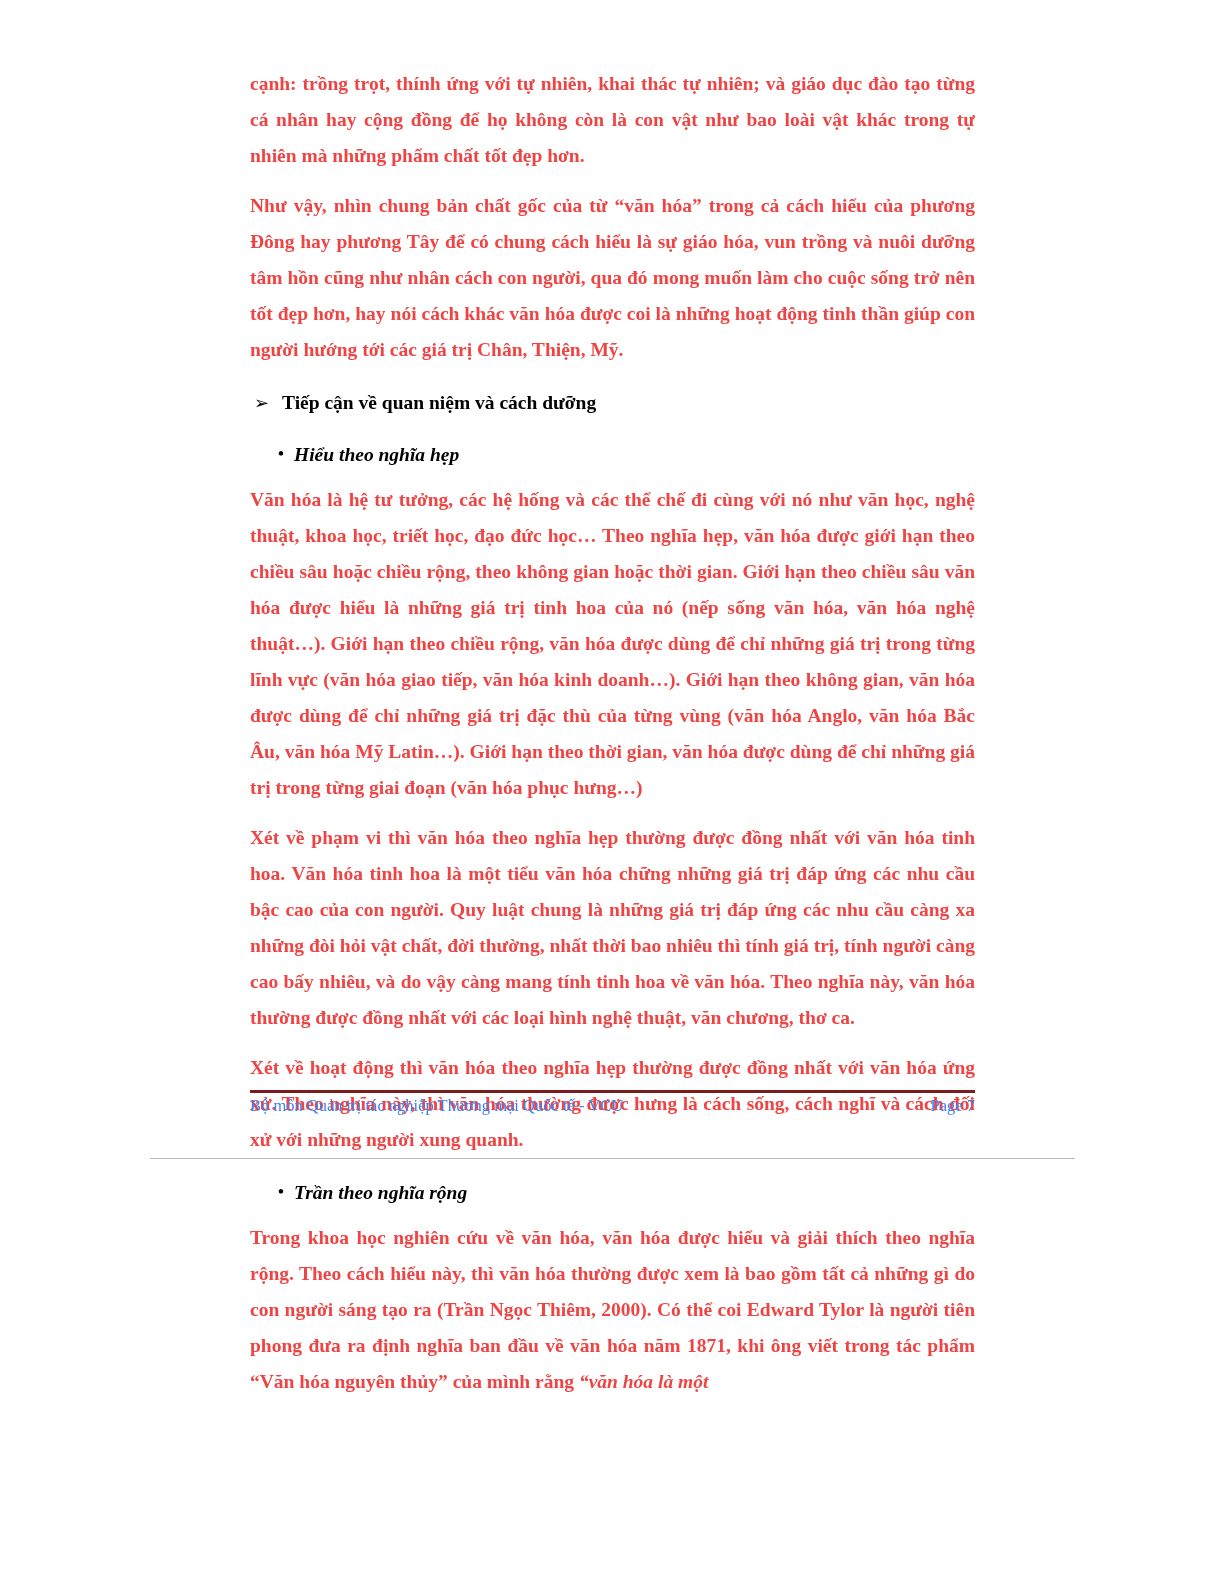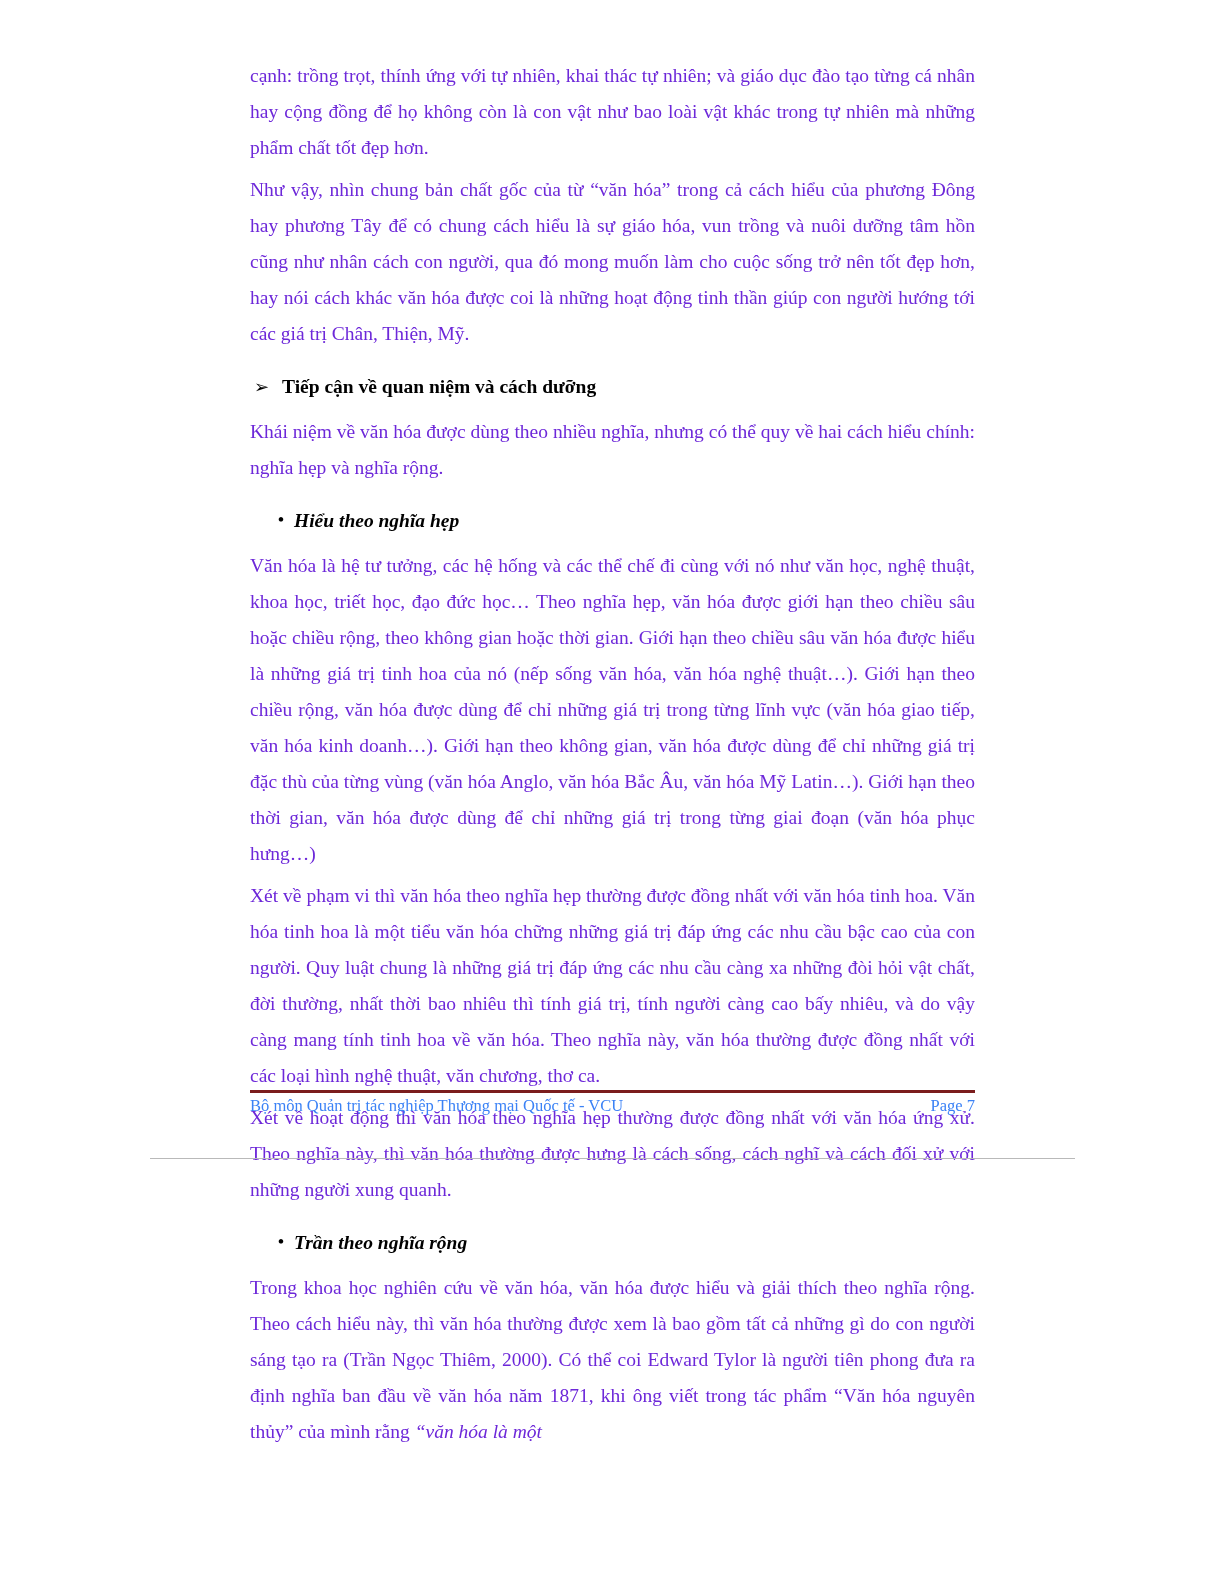--- a/index.html
+++ b/index.html
@@ -20,26 +20,27 @@
     box-sizing: border-box;
     background: #ffffff;
   }
   .content {
     position: absolute;
     left: 250px;
     top: 58px;
     width: 725px;
   }
   p.body-text {
-    margin: 0 0 0 0;
+    margin: 8px 0 0 0;
     font-size: 19.5px;
     line-height: 36px;
     text-align: justify;
     text-indent: 0;
-    color: #6d28d9;
+    color: #ef4444;
+    font-weight: bold;
   }
   .para-gap {
     height: 6px;
   }
   .heading-arrow {
     margin: 18px 0 10px 0;
     font-size: 19.5px;
     line-height: 34px;
     font-weight: bold;
     padding-left: 32px;
@@ -110,21 +111,20 @@
 
     <p class="body-text">cạnh: trồng trọt, thính ứng với tự nhiên, khai thác tự nhiên; và giáo dục đào tạo từng cá nhân hay cộng đồng để họ không còn là con vật như bao loài vật khác trong tự nhiên mà những phẩm chất tốt đẹp hơn.</p>
     <div class="para-gap"></div>
     <p class="body-text">Như vậy, nhìn chung bản chất gốc của từ “văn hóa” trong cả cách hiểu của phương Đông hay phương Tây để có chung cách hiểu là sự giáo hóa, vun trồng và nuôi dưỡng tâm hồn cũng như nhân cách con người, qua đó mong muốn làm cho cuộc sống trở nên tốt đẹp hơn, hay nói cách khác văn hóa được coi là những hoạt động tinh thần giúp con người hướng tới các giá trị Chân, Thiện, Mỹ.</p>
 
     <div class="heading-arrow">
       <span class="arrow-glyph">➢</span>
       <span>Tiếp cận về quan niệm và cách dưỡng</span>
     </div>
 
-    <p class="body-text">Khái niệm về văn hóa được dùng theo nhiều nghĩa, nhưng có thể quy về hai cách hiểu chính: nghĩa hẹp và nghĩa rộng.</p>
 
     <div class="heading-bullet">
       <span class="bullet-glyph">•</span>
       <span>Hiểu theo nghĩa hẹp</span>
     </div>
 
     <p class="body-text">Văn hóa là hệ tư tưởng, các hệ hống và các thể chế đi cùng với nó như văn học, nghệ thuật, khoa học, triết học, đạo đức học… Theo nghĩa hẹp, văn hóa được giới hạn theo chiều sâu hoặc chiều rộng, theo không gian hoặc thời gian. Giới hạn theo chiều sâu văn hóa được hiểu là những giá trị tinh hoa của nó (nếp sống văn hóa, văn hóa nghệ thuật…). Giới hạn theo chiều rộng, văn hóa được dùng để chỉ những giá trị trong từng lĩnh vực (văn hóa giao tiếp, văn hóa kinh doanh…). Giới hạn theo không gian, văn hóa được dùng để chỉ những giá trị đặc thù của từng vùng (văn hóa Anglo, văn hóa Bắc Âu, văn hóa Mỹ Latin…). Giới hạn theo thời gian, văn hóa được dùng để chỉ những giá trị trong từng giai đoạn (văn hóa phục hưng…)</p>
     <div class="para-gap"></div>
     <p class="body-text">Xét về phạm vi thì văn hóa theo nghĩa hẹp thường được đồng nhất với văn hóa tinh hoa. Văn hóa tinh hoa là một tiểu văn hóa chững những giá trị đáp ứng các nhu cầu bậc cao của con người. Quy luật chung là những giá trị đáp ứng các nhu cầu càng xa những đòi hỏi vật chất, đời thường, nhất thời bao nhiêu thì tính giá trị, tính người càng cao bấy nhiêu, và do vậy càng mang tính tinh hoa về văn hóa. Theo nghĩa này, văn hóa thường được đồng nhất với các loại hình nghệ thuật, văn chương, thơ ca.</p>
     <div class="para-gap"></div>

